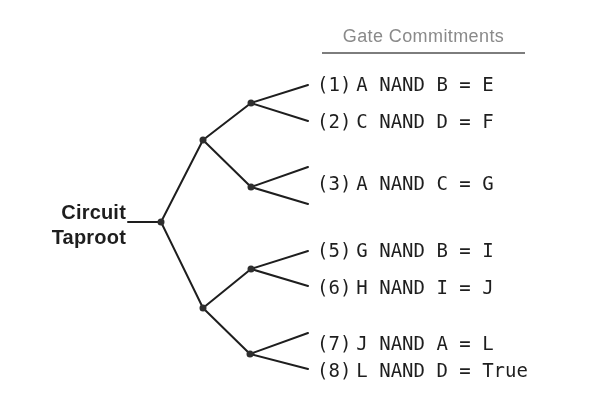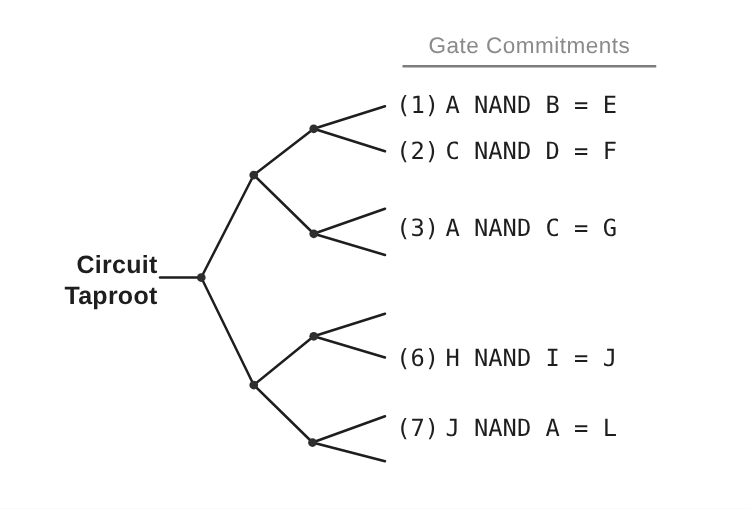--- a/index.html
+++ b/index.html
@@ -92,20 +92,26 @@
 
   <div class="gate-row" style="top:73px">
     <span class="gi">(1)</span><span class="ge">A NAND B = E</span>
   </div>
   <div class="gate-row" style="top:110px">
     <span class="gi">(2)</span><span class="ge">C NAND D = F</span>
   </div>
   <div class="gate-row" style="top:172px">
     <span class="gi">(3)</span><span class="ge">A NAND C = G</span>
   </div>
+  <div class="gate-row" style="top:239px">
+    <span class="gi">(5)</span><span class="ge">G NAND B = I</span>
+  </div>
   <div class="gate-row" style="top:276px">
     <span class="gi">(6)</span><span class="ge">H NAND I = J</span>
   </div>
   <div class="gate-row" style="top:332px">
     <span class="gi">(7)</span><span class="ge">J NAND A = L</span>
   </div>
+  <div class="gate-row" style="top:359px">
+    <span class="gi">(8)</span><span class="ge">L NAND D = True</span>
+  </div>
 
 </div>
 
 </body></html>

